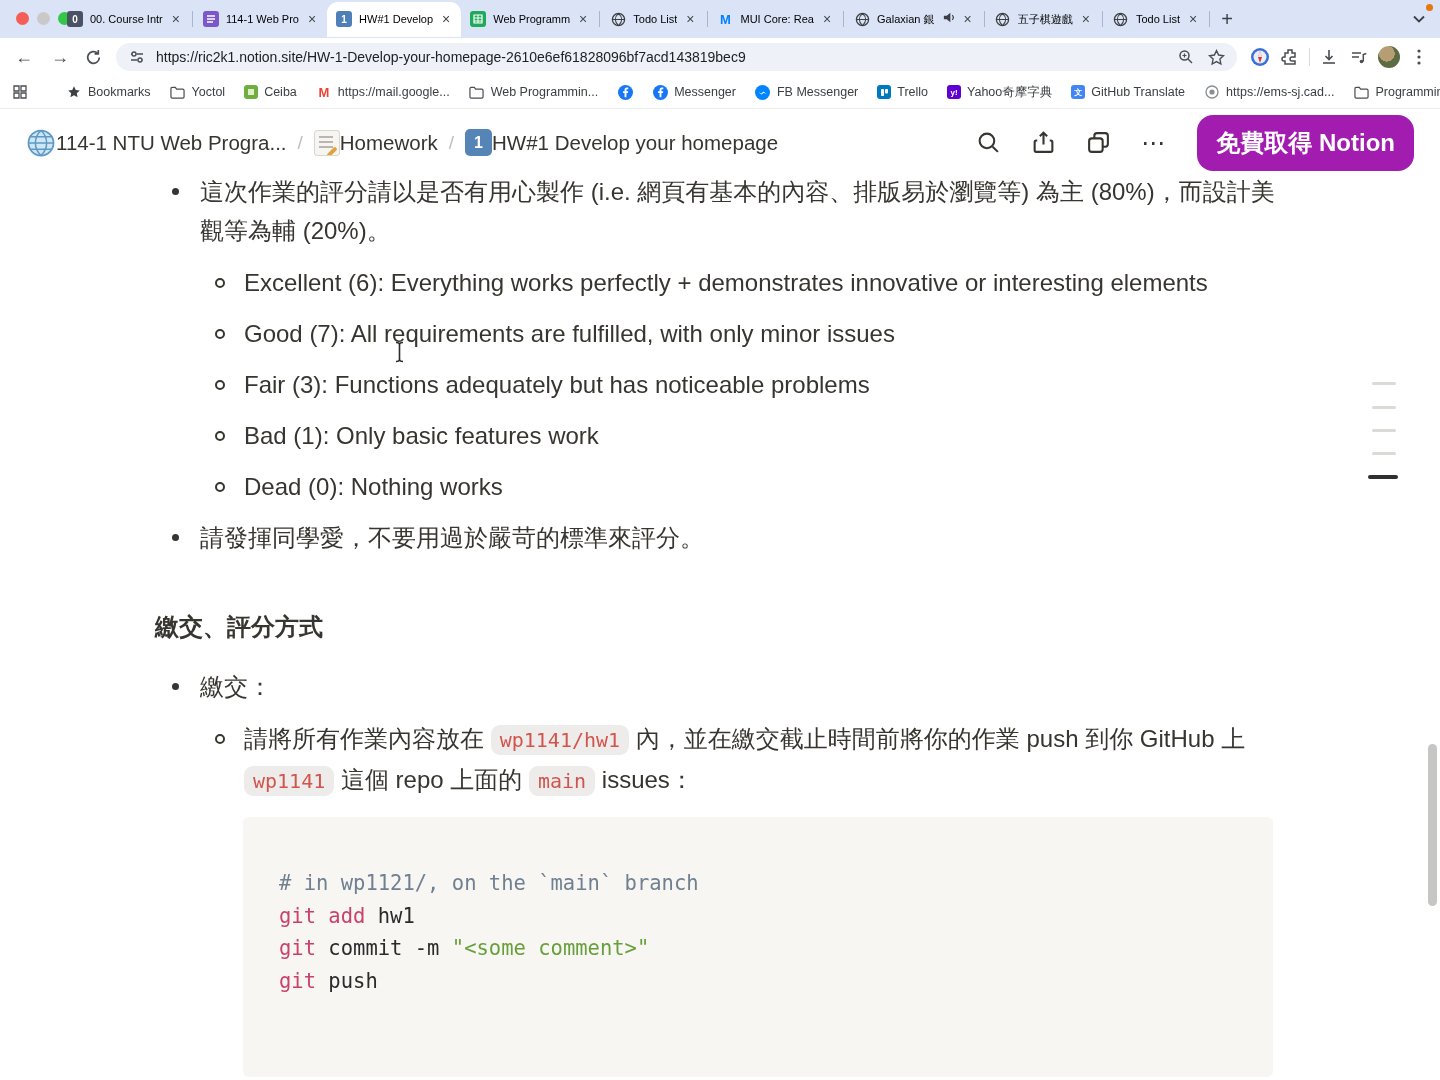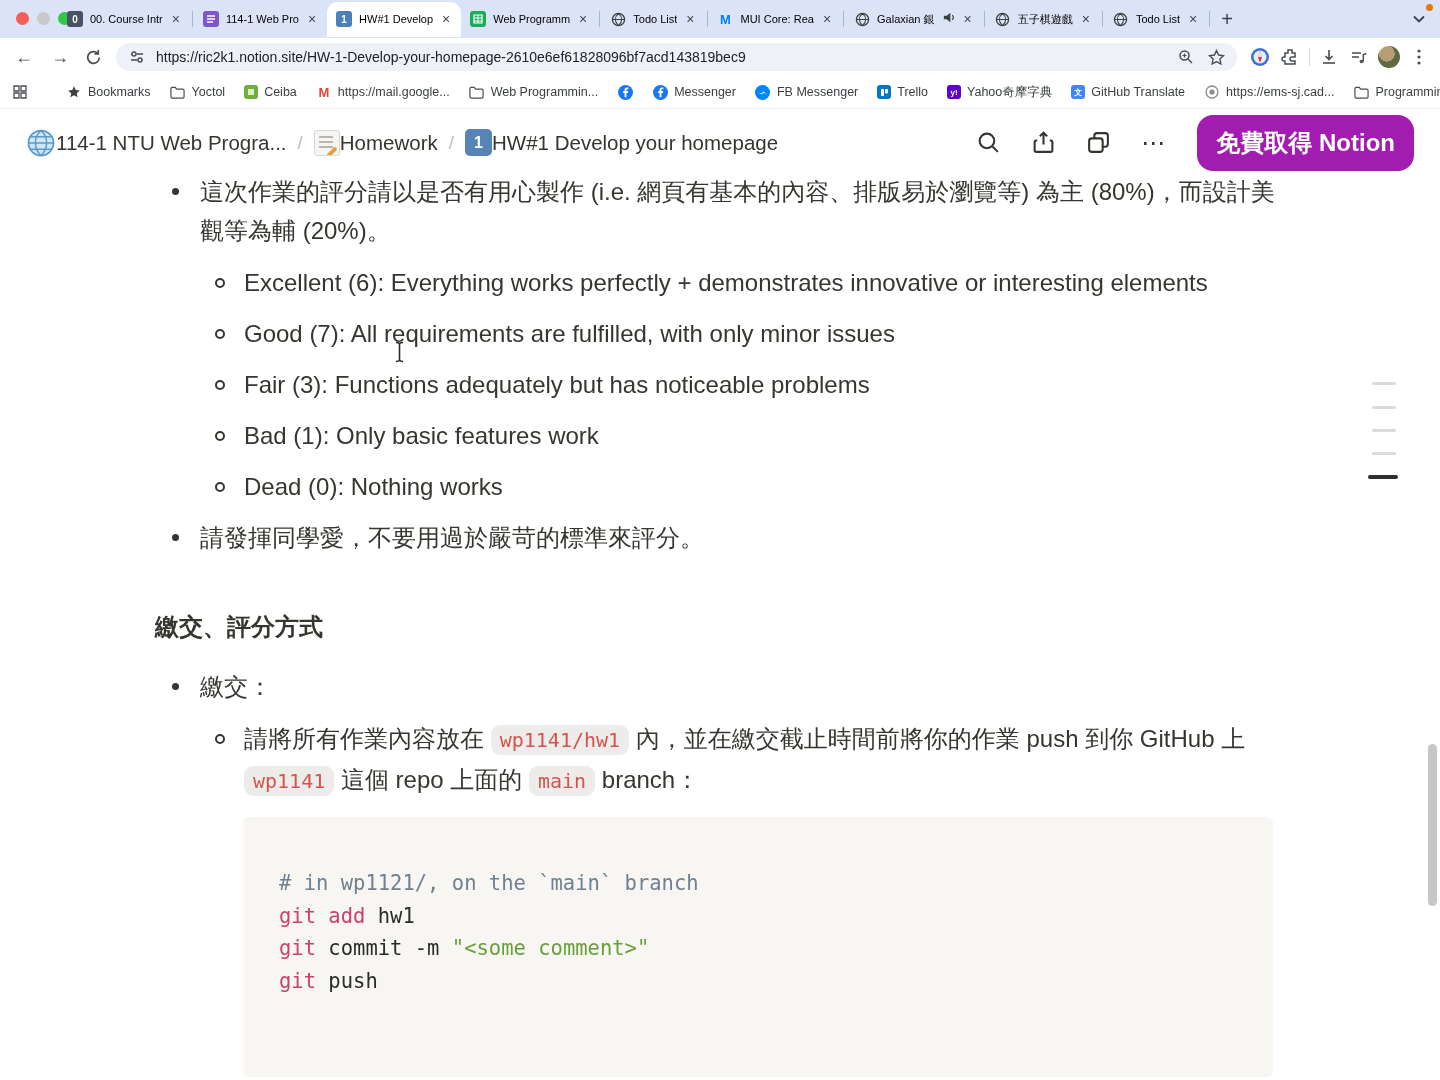--- a/index.html
+++ b/index.html
@@ -424,21 +424,21 @@
     <div class="li sub">Fair (3): Functions adequately but has noticeable problems</div>
     <div class="li sub">Bad (1): Only basic features work</div>
     <div class="li sub">Dead (0): Nothing works</div>
   </div>
   <div class="li">請發揮同學愛，不要用過於嚴苛的標準來評分。</div>
 
   <div class="h2">繳交、評分方式</div>
 
   <div class="li">繳交：</div>
   <div class="li sub">
-    <span>請將所有作業內容放在 </span><span class="inline-code">wp1141/hw1</span><span> 內，並在繳交截止時間前將你的作業 push 到你 GitHub 上 </span><span class="inline-code">wp1141</span><span> 這個 repo 上面的 </span><span class="inline-code">main</span><span> branch：</span>
+    <span>請將所有作業內容放在 </span><span class="inline-code">wp1141/hw1</span><span> 內，並在繳交截止時間前將你的作業 push 到你 GitHub 上 </span><span class="inline-code">wp1141</span><span> 這個 repo 上面的 </span><span class="inline-code">main</span><span> issues：</span>
   </div>
 
   <div class="codeblock"><span class="tok-comment"># in wp1121/, on the `main` branch</span>
 <span class="tok-rose">git add</span><span> hw1</span>
 <span class="tok-rose">git</span><span> commit -m </span><span class="tok-string">"&lt;some comment&gt;"</span>
 <span class="tok-rose">git</span><span> push</span></div>
 </div>
 
 <div class="outline-line" style="top:382px"></div>
 <div class="outline-line" style="top:406px"></div>

